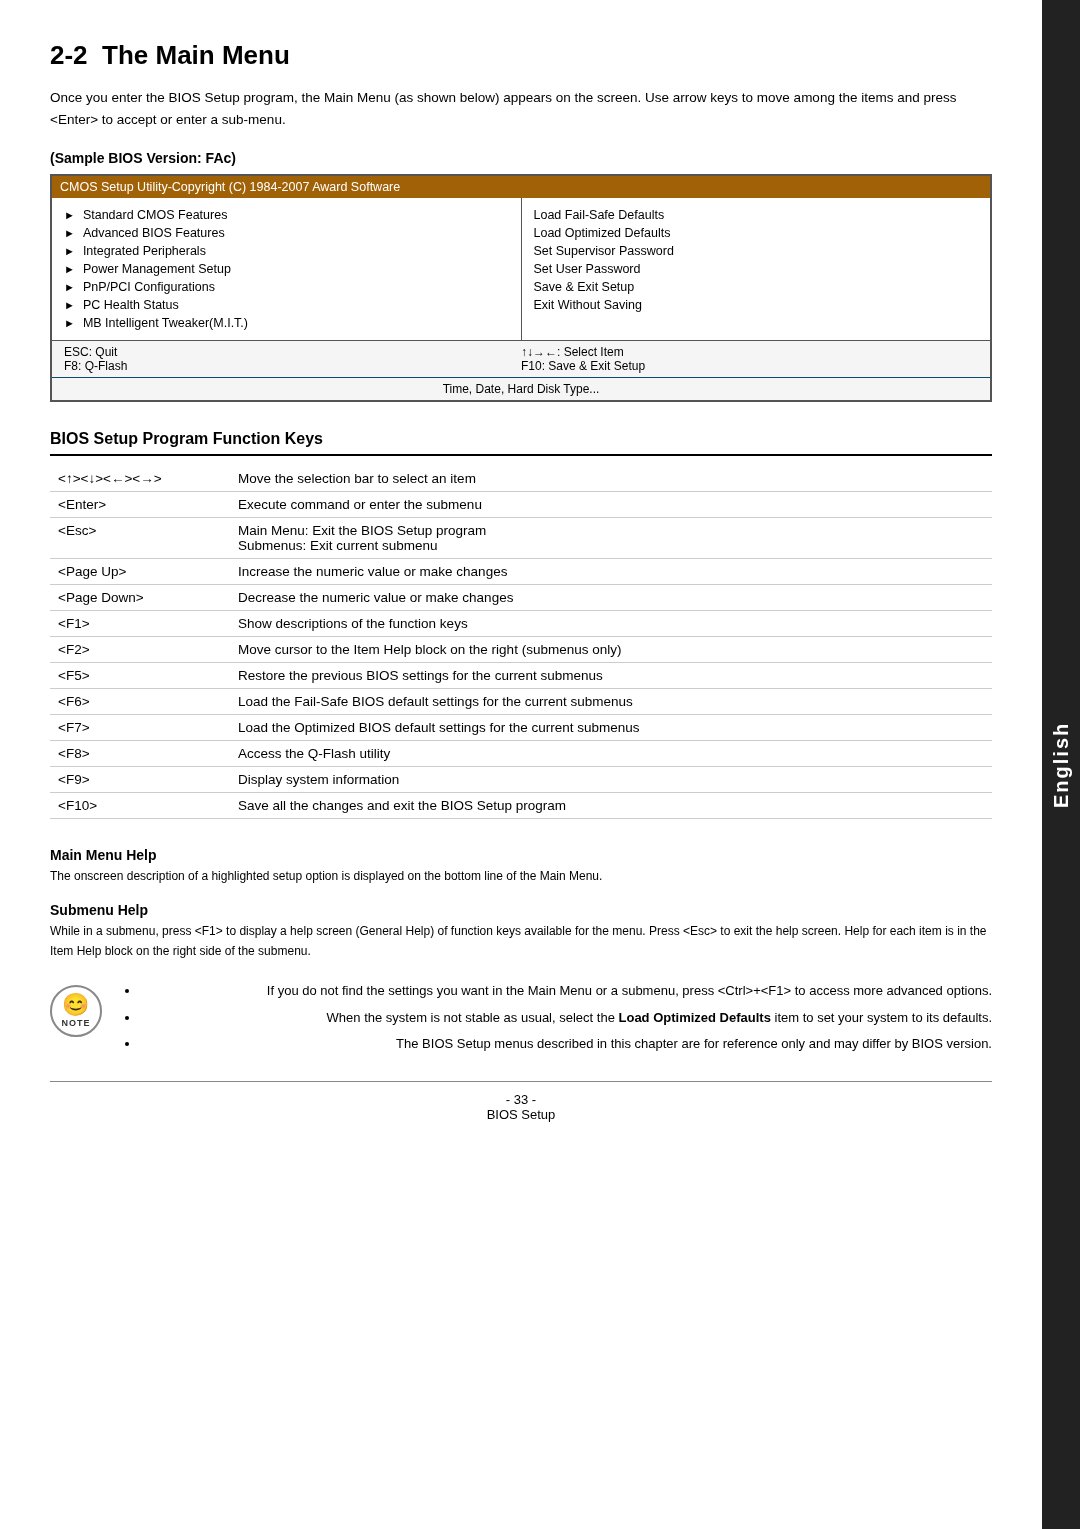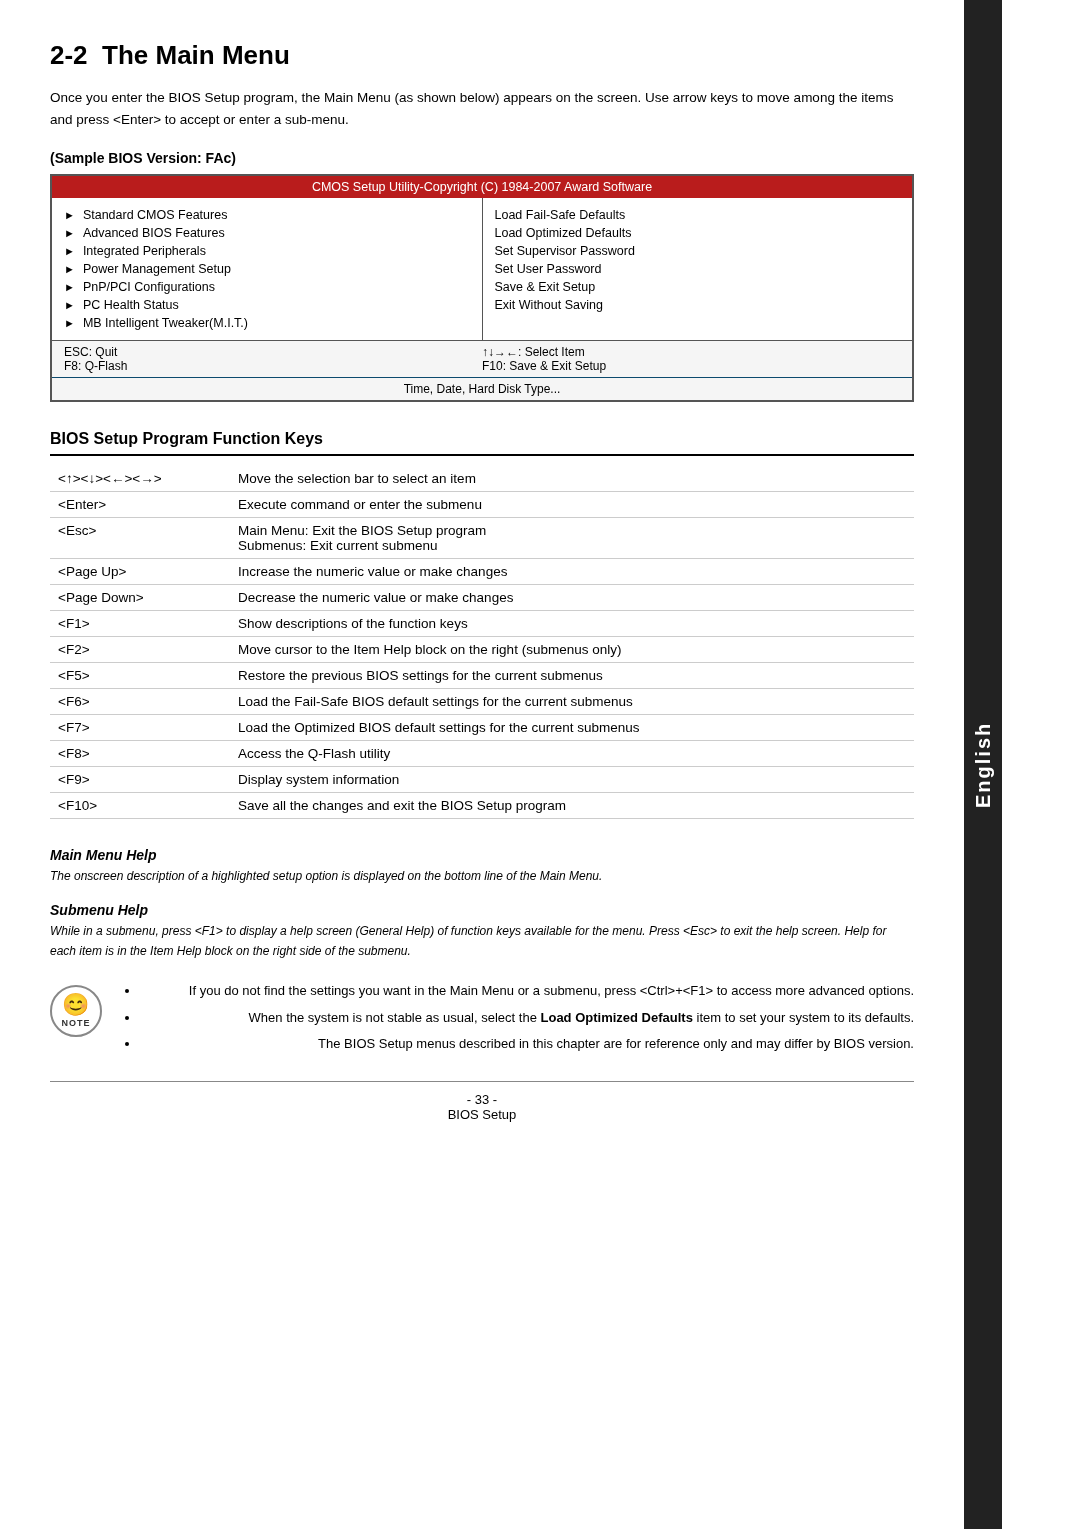--- a/index.html
+++ b/index.html
@@ -8,21 +8,21 @@
       font-size: 14px;
       background: #fff;
       color: #000;
       width: 1080px;
       min-height: 1529px;
       position: relative;
     }
 
     .page-container {
       display: flex;
-      width: 1002px;
+      width: 1080px;
       min-height: 1529px;
     }
 
     .main-content {
       flex: 1;
       padding: 40px 50px 60px 50px;
       position: relative;
     }
 
     .sidebar-tab {
@@ -61,23 +61,22 @@
     }
 
     
     .bios-box {
       border: 2px solid #555;
       margin-bottom: 28px;
       font-size: 12.5px;
     }
 
     .bios-title-bar {
-      background: #b91c1c;
+      background: #a16207;
       color: #fff;
-      text-align: center;
       padding: 4px 8px;
       font-size: 12.5px;
     }
 
     .bios-menu-area {
       display: flex;
       border-bottom: 1px solid #555;
     }
 
     .bios-left-col {
@@ -159,21 +158,20 @@
 
     .fk-table td:first-child {
       width: 180px;
       white-space: nowrap;
       font-style: normal;
     }
 
     
     .help-section {
       margin-bottom: 16px;
-      font-style: italic;
     }
 
     .help-title {
       font-size: 14px;
       font-weight: bold;
       margin-bottom: 4px;
     }
 
     .help-text {
       font-size: 12px;

